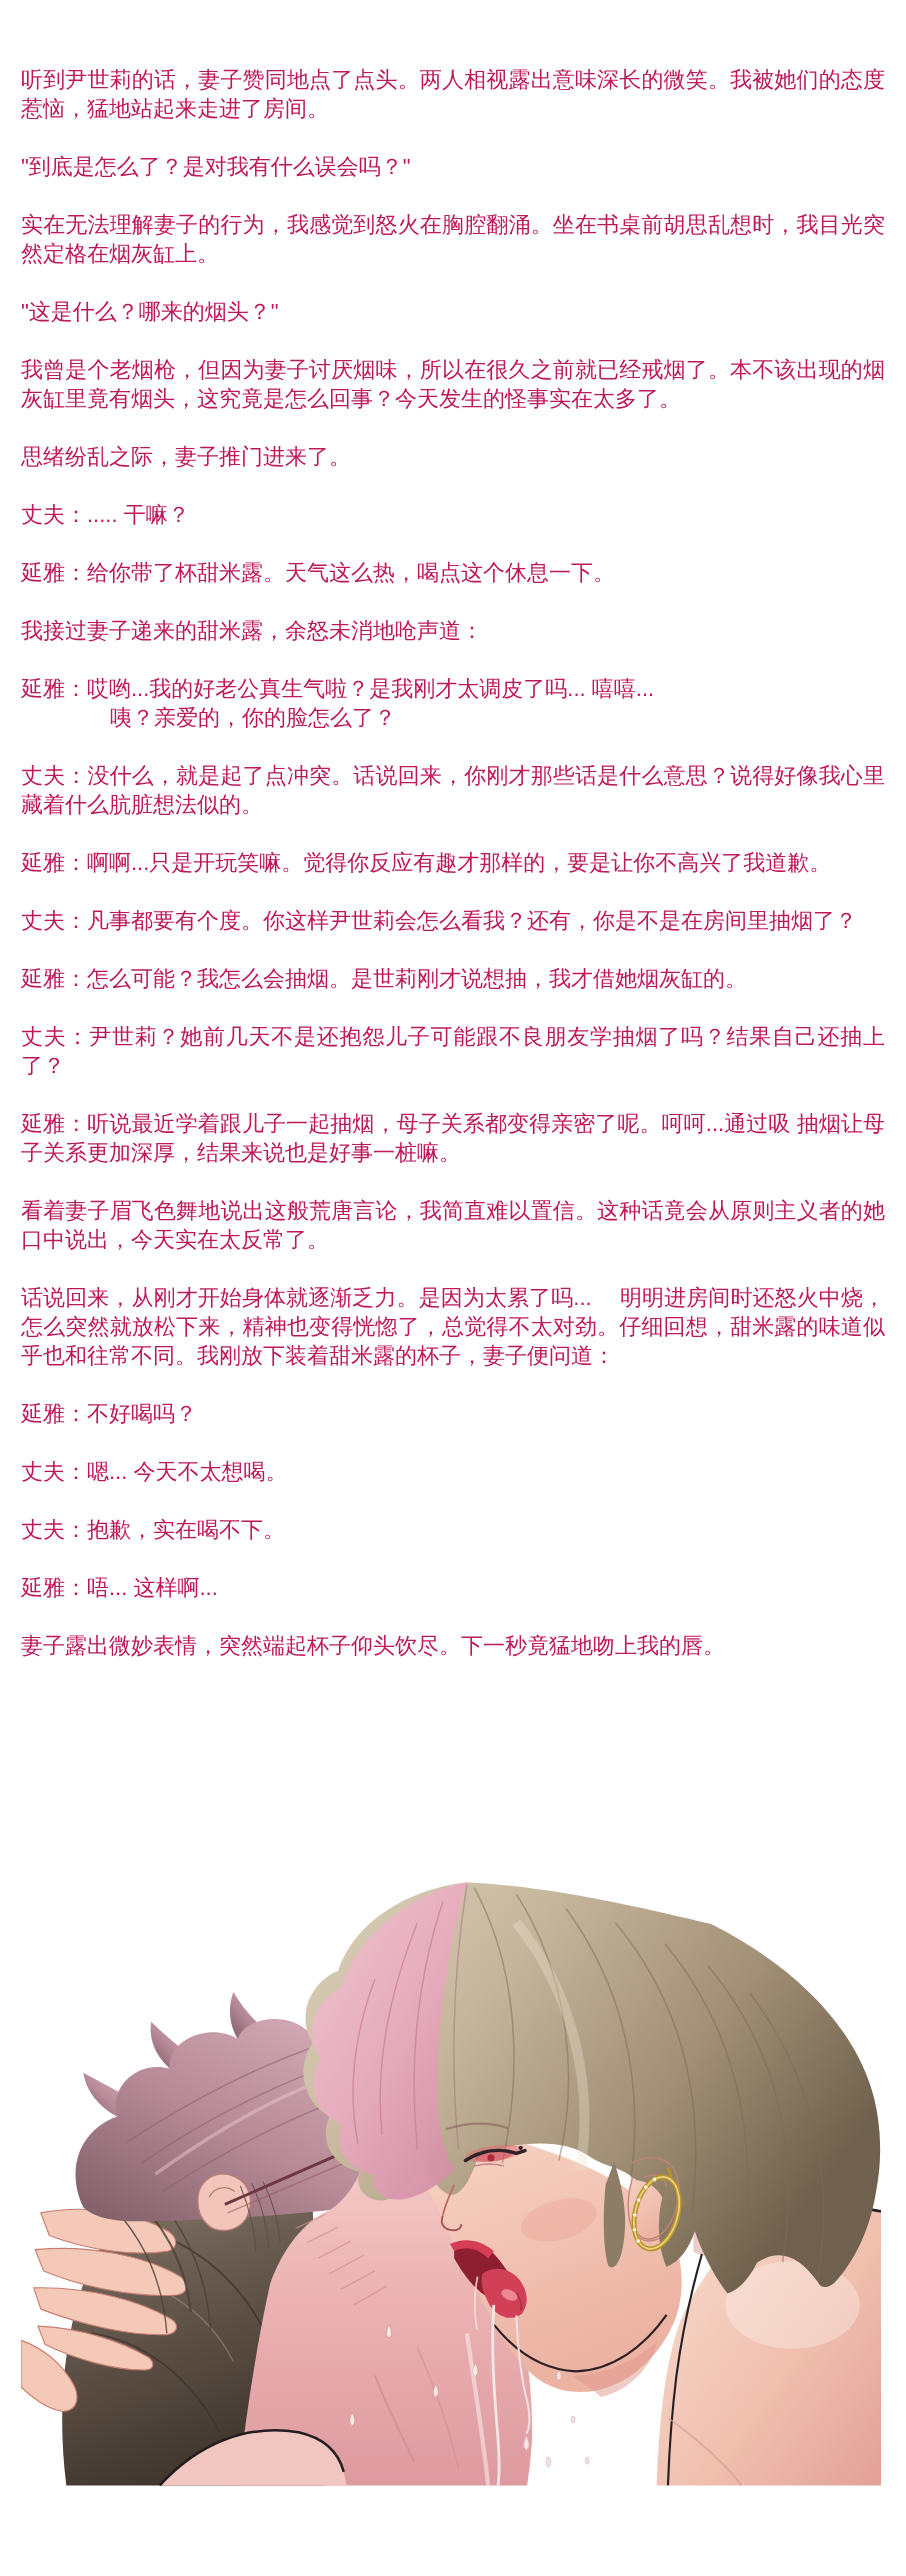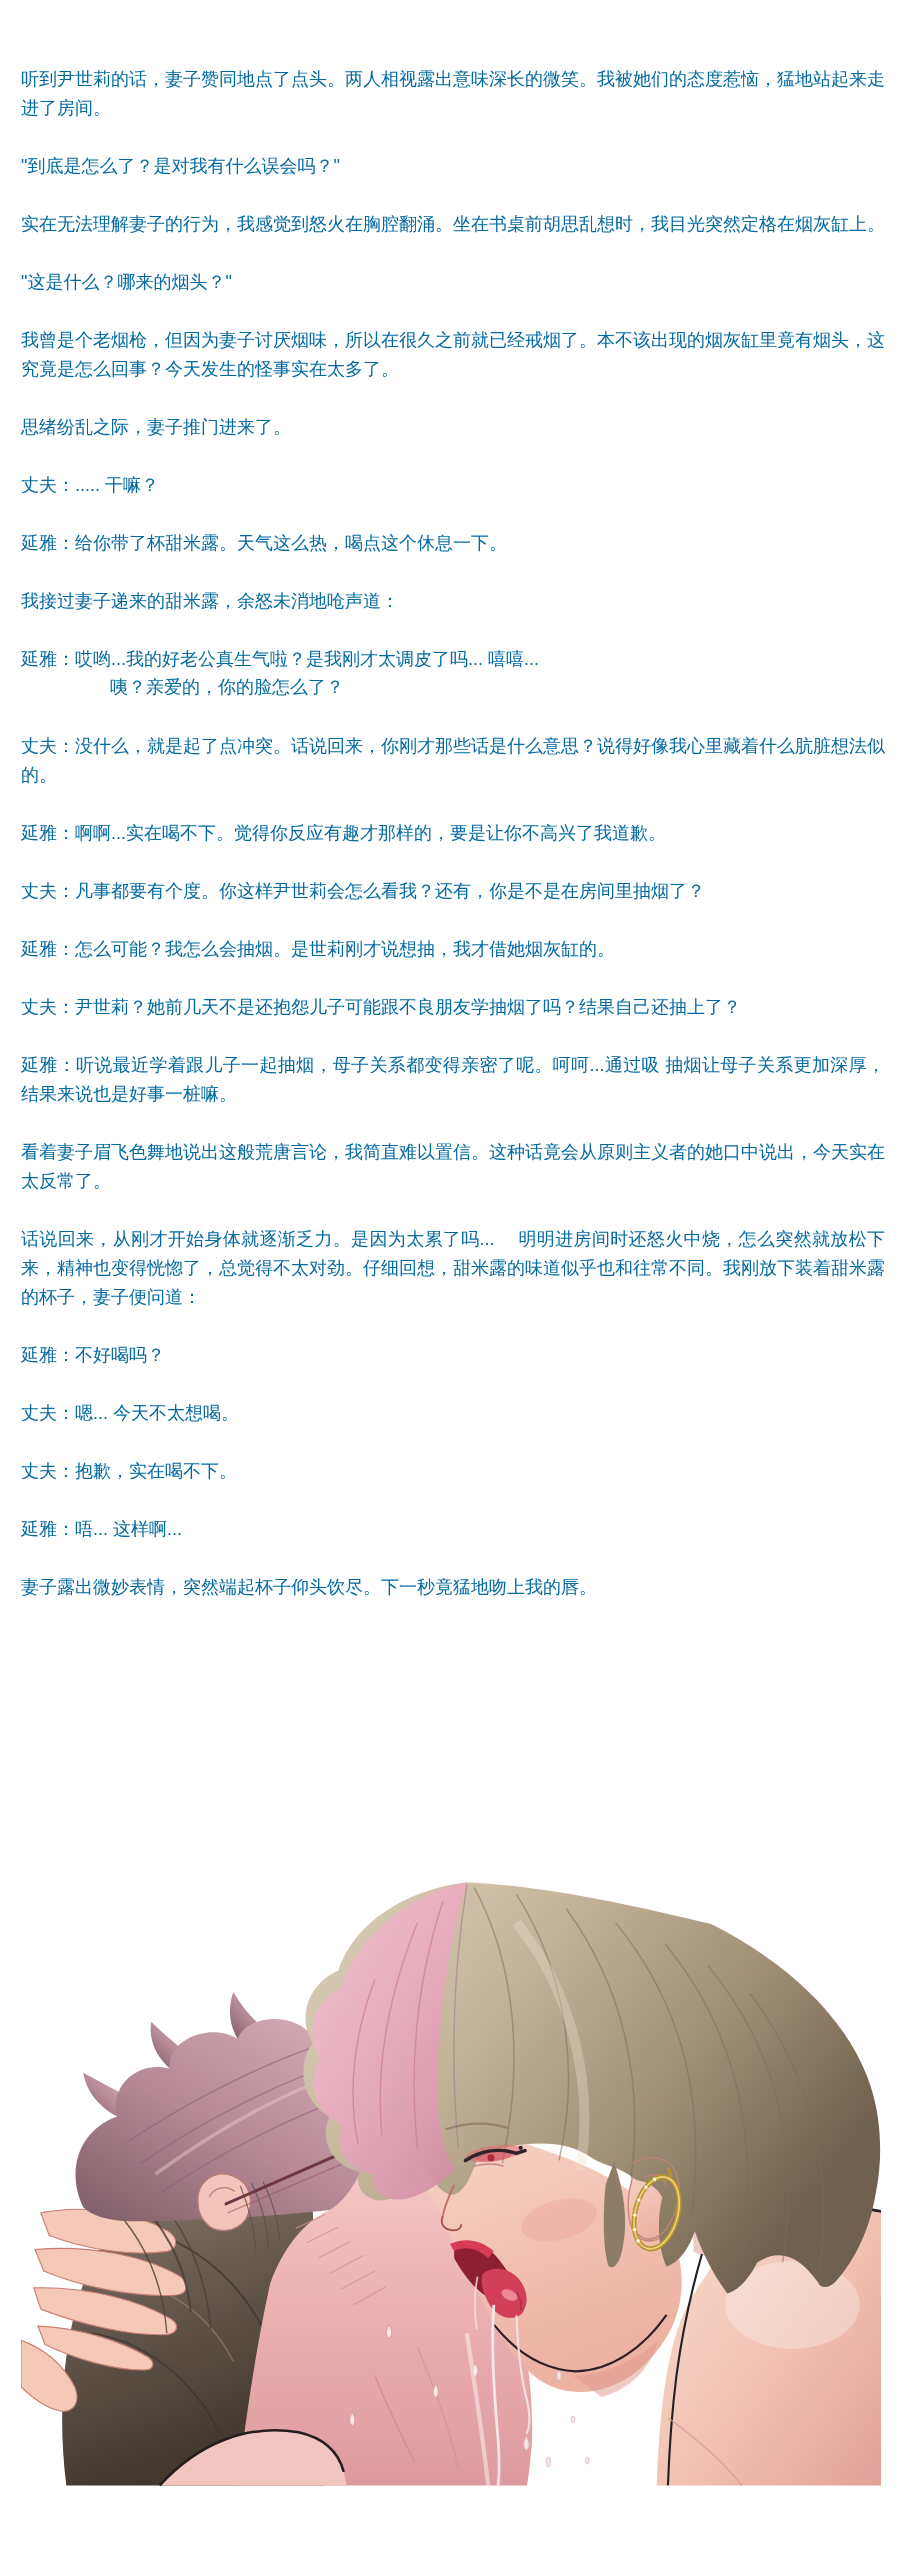--- a/index.html
+++ b/index.html
@@ -2,44 +2,44 @@
 <html style="font-size:11.3px"><head>
 <meta charset="utf-8">
 <style>
   html,body{margin:0;padding:0;}
   body{
     width:906px;height:2576px;position:relative;background:#ffffff;
     font-family:"Liberation Sans","DejaVu Sans",sans-serif;overflow:hidden;
   }
   .story{
     position:absolute;left:21px;top:65px;width:864px;
-    font-size:18px;line-height:29px;color:#0369a1;text-align:justify;
+    font-size:22px;line-height:29px;color:#be185d;text-align:justify;
   }
   .para{margin:0 0 29px 0;}
-  .cont{display:block;padding-left:89px;font-family:Liberation Mono, monospace;}
+  .cont{display:block;padding-left:89px;}
   .illustration{
     position:absolute;left:21px;top:1880px;width:860px;height:607px;
   }
 </style>
 </head>
 <body>
 
 <div class="story">
     <p class="para">听到尹世莉的话，妻子赞同地点了点头。两人相视露出意味深长的微笑。我被她们的态度惹恼，猛地站起来走进了房间。</p>
     <p class="para">"到底是怎么了？是对我有什么误会吗？"</p>
     <p class="para">实在无法理解妻子的行为，我感觉到怒火在胸腔翻涌。坐在书桌前胡思乱想时，我目光突然定格在烟灰缸上。</p>
     <p class="para">"这是什么？哪来的烟头？"</p>
     <p class="para">我曾是个老烟枪，但因为妻子讨厌烟味，所以在很久之前就已经戒烟了。本不该出现的烟灰缸里竟有烟头，这究竟是怎么回事？今天发生的怪事实在太多了。</p>
     <p class="para">思绪纷乱之际，妻子推门进来了。</p>
     <p class="para">丈夫：..... 干嘛？</p>
     <p class="para">延雅：给你带了杯甜米露。天气这么热，喝点这个休息一下。</p>
     <p class="para">我接过妻子递来的甜米露，余怒未消地呛声道：</p>
     <p class="para">延雅：哎哟...我的好老公真生气啦？是我刚才太调皮了吗... 嘻嘻...<span class="cont">咦？亲爱的，你的脸怎么了？</span></p>
     <p class="para">丈夫：没什么，就是起了点冲突。话说回来，你刚才那些话是什么意思？说得好像我心里藏着什么肮脏想法似的。</p>
-    <p class="para">延雅：啊啊...实在喝不下。觉得你反应有趣才那样的，要是让你不高兴了我道歉。</p>
+    <p class="para">延雅：啊啊...只是开玩笑嘛。觉得你反应有趣才那样的，要是让你不高兴了我道歉。</p>
     <p class="para">丈夫：凡事都要有个度。你这样尹世莉会怎么看我？还有，你是不是在房间里抽烟了？</p>
     <p class="para">延雅：怎么可能？我怎么会抽烟。是世莉刚才说想抽，我才借她烟灰缸的。</p>
     <p class="para">丈夫：尹世莉？她前几天不是还抱怨儿子可能跟不良朋友学抽烟了吗？结果自己还抽上了？</p>
     <p class="para">延雅：听说最近学着跟儿子一起抽烟，母子关系都变得亲密了呢。呵呵...通过吸 抽烟让母子关系更加深厚，结果来说也是好事一桩嘛。</p>
     <p class="para">看着妻子眉飞色舞地说出这般荒唐言论，我简直难以置信。这种话竟会从原则主义者的她口中说出，今天实在太反常了。</p>
     <p class="para">话说回来，从刚才开始身体就逐渐乏力。是因为太累了吗...　 明明进房间时还怒火中烧，怎么突然就放松下来，精神也变得恍惚了，总觉得不太对劲。仔细回想，甜米露的味道似乎也和往常不同。我刚放下装着甜米露的杯子，妻子便问道：</p>
     <p class="para">延雅：不好喝吗？</p>
     <p class="para">丈夫：嗯... 今天不太想喝。</p>
     <p class="para">丈夫：抱歉，实在喝不下。</p>
     <p class="para">延雅：唔... 这样啊...</p>

